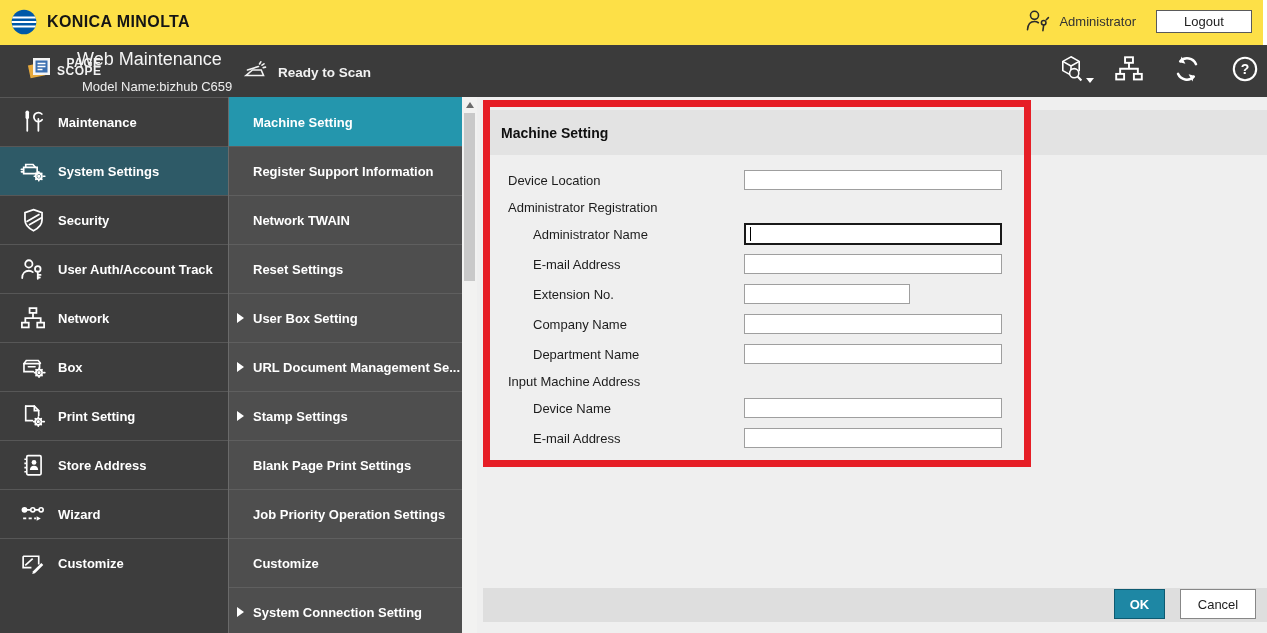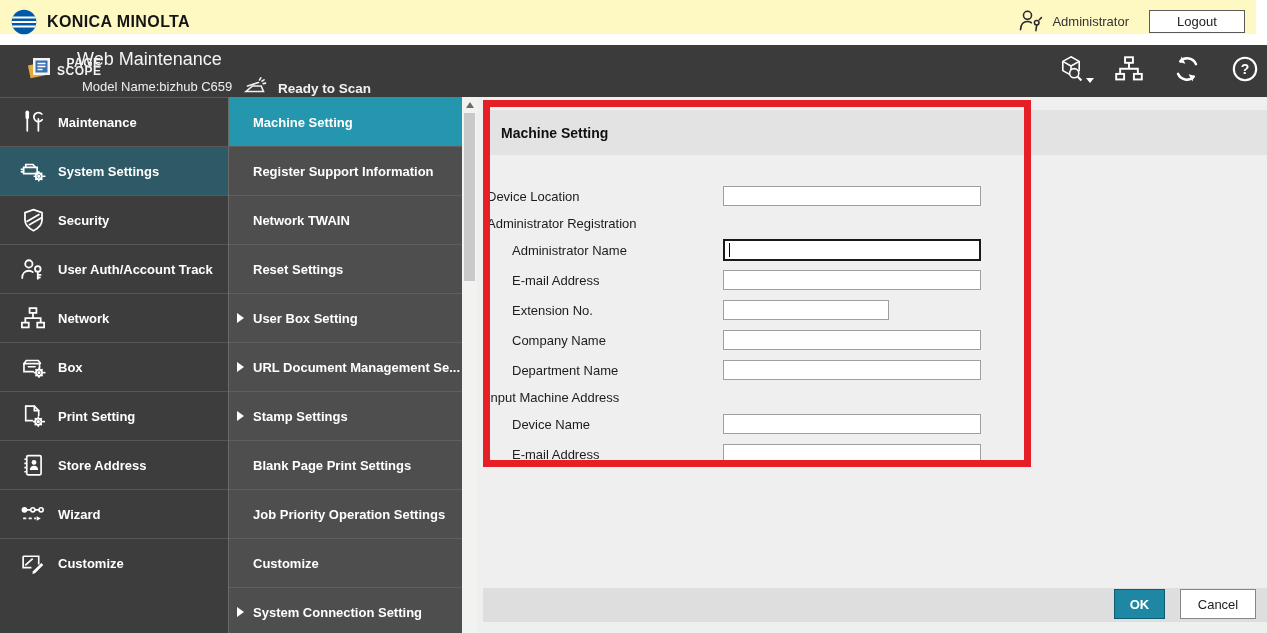--- a/index.html
+++ b/index.html
@@ -1,35 +1,35 @@
 <!DOCTYPE html>
 <html><head>
 <meta charset="utf-8">
 <style>
   html,body{margin:0;padding:0;background:#fff;}
   .screen{position:relative;width:1267px;height:633px;overflow:hidden;
     font-family:"Liberation Sans",sans-serif;background:#fff;}
 
   
-  .topbar{position:absolute;left:0;top:0;right:11px;height:34px;background:#fef9c3;}
+  .topbar{position:absolute;left:0;top:0;right:4px;height:45px;background:#fde047;}
   .brand{position:absolute;left:10px;top:8px;display:flex;align-items:center;gap:9px;}
   .brand-text{font-weight:bold;font-size:16px;letter-spacing:.4px;color:#151515;}
   .topbar-right{position:absolute;right:11px;top:7px;display:flex;align-items:center;}
   .user-label{font-size:13px;color:#333;margin:0 20px 0 7px;}
   .logout-btn{width:96px;height:23px;background:#fff;border:1px solid #5a5a5a;
     font-size:13px;color:#222;font-family:inherit;cursor:pointer;}
 
   
   .appbar{position:absolute;left:0;top:45px;right:0;height:52px;background:#3b3b3b;color:#fff;}
   .ps-block{position:absolute;left:27px;top:9px;display:flex;align-items:flex-start;}
   .ps-words{font-size:12px;line-height:8px;font-weight:bold;letter-spacing:.5px;margin:5px 0 0 4px;color:#f2f2f2;text-align:right;}
   .app-title-block{position:absolute;left:77px;top:4px;}
   .app-title{font-size:18px;color:#f4f4f4;}
   .app-model{font-size:13px;color:#eee;margin-top:9px;padding-left:5px;}
-  .status{position:absolute;left:243px;top:13px;display:flex;align-items:center;gap:9px;margin-top:16px;}
+  .status{position:absolute;left:243px;top:13px;display:flex;align-items:center;gap:9px;}
   .status-text{font-size:13.5px;font-weight:bold;color:#f2f2f2;}
   .app-icons{position:absolute;right:6px;top:0;height:52px;display:flex;align-items:center;gap:26px;}
   .app-icon{width:32px;height:32px;display:flex;align-items:center;justify-content:center;cursor:pointer;position:relative;}
   .dd-caret{position:absolute;right:-7px;bottom:4px;width:0;height:0;
     border-left:4px solid transparent;border-right:4px solid transparent;border-top:5px solid #fff;}
 
   
   .sidebar{position:absolute;left:0;top:97px;width:228px;bottom:0;background:#3d3d3d;}
   .side-item{height:48px;border-top:1px solid #575757;display:flex;align-items:center;
     padding-left:19px;gap:11px;color:#fff;font-weight:bold;font-size:13px;cursor:pointer;}
@@ -51,21 +51,21 @@
   .scrollstrip{position:absolute;left:462px;top:97px;width:15px;bottom:0;background:#f2f2f1;}
   .scroll-up{height:15px;display:flex;align-items:center;justify-content:center;cursor:pointer;}
   .scroll-up-tri{width:0;height:0;border-left:4px solid transparent;border-right:4px solid transparent;
     border-bottom:6px solid #6b6b6b;}
   .scroll-thumb{position:absolute;left:2px;top:16px;width:11px;height:168px;background:#c9c9c9;cursor:pointer;}
 
   
   .content{position:absolute;left:477px;top:97px;right:0;bottom:0;background:#efefef;}
   .titlebar{position:absolute;left:13px;right:0;top:13px;height:45px;background:#e3e3e3;
     display:flex;align-items:center;padding-left:11px;font-weight:bold;font-size:14px;color:#101010;}
-  .formarea{position:absolute;left:0;top:68px;right:14px;margin-top:16px;}
+  .formarea{position:absolute;left:21px;top:68px;right:14px;}
   .frow{display:flex;align-items:center;height:30px;}
   .frow.group{height:24px;}
   .flabel{font-size:13px;color:#1c1c1c;width:246px;box-sizing:border-box;padding-left:10px;flex:none;}
   .frow.indent .flabel{padding-left:35px;}
   .inputwrap{position:relative;display:inline-flex;}
   .finput{width:250px;height:18px;border:1px solid #9f9f9f;background:#fff;
     font-family:inherit;font-size:13px;padding:0 3px;}
   .frow.short .finput{width:158px;}
   .frow.focused .finput{width:248px;height:18px;border:2px solid #191919;}
   .frow.focused .inputwrap::after{content:'';position:absolute;left:6px;top:4px;bottom:4px;width:1px;background:#000;}

